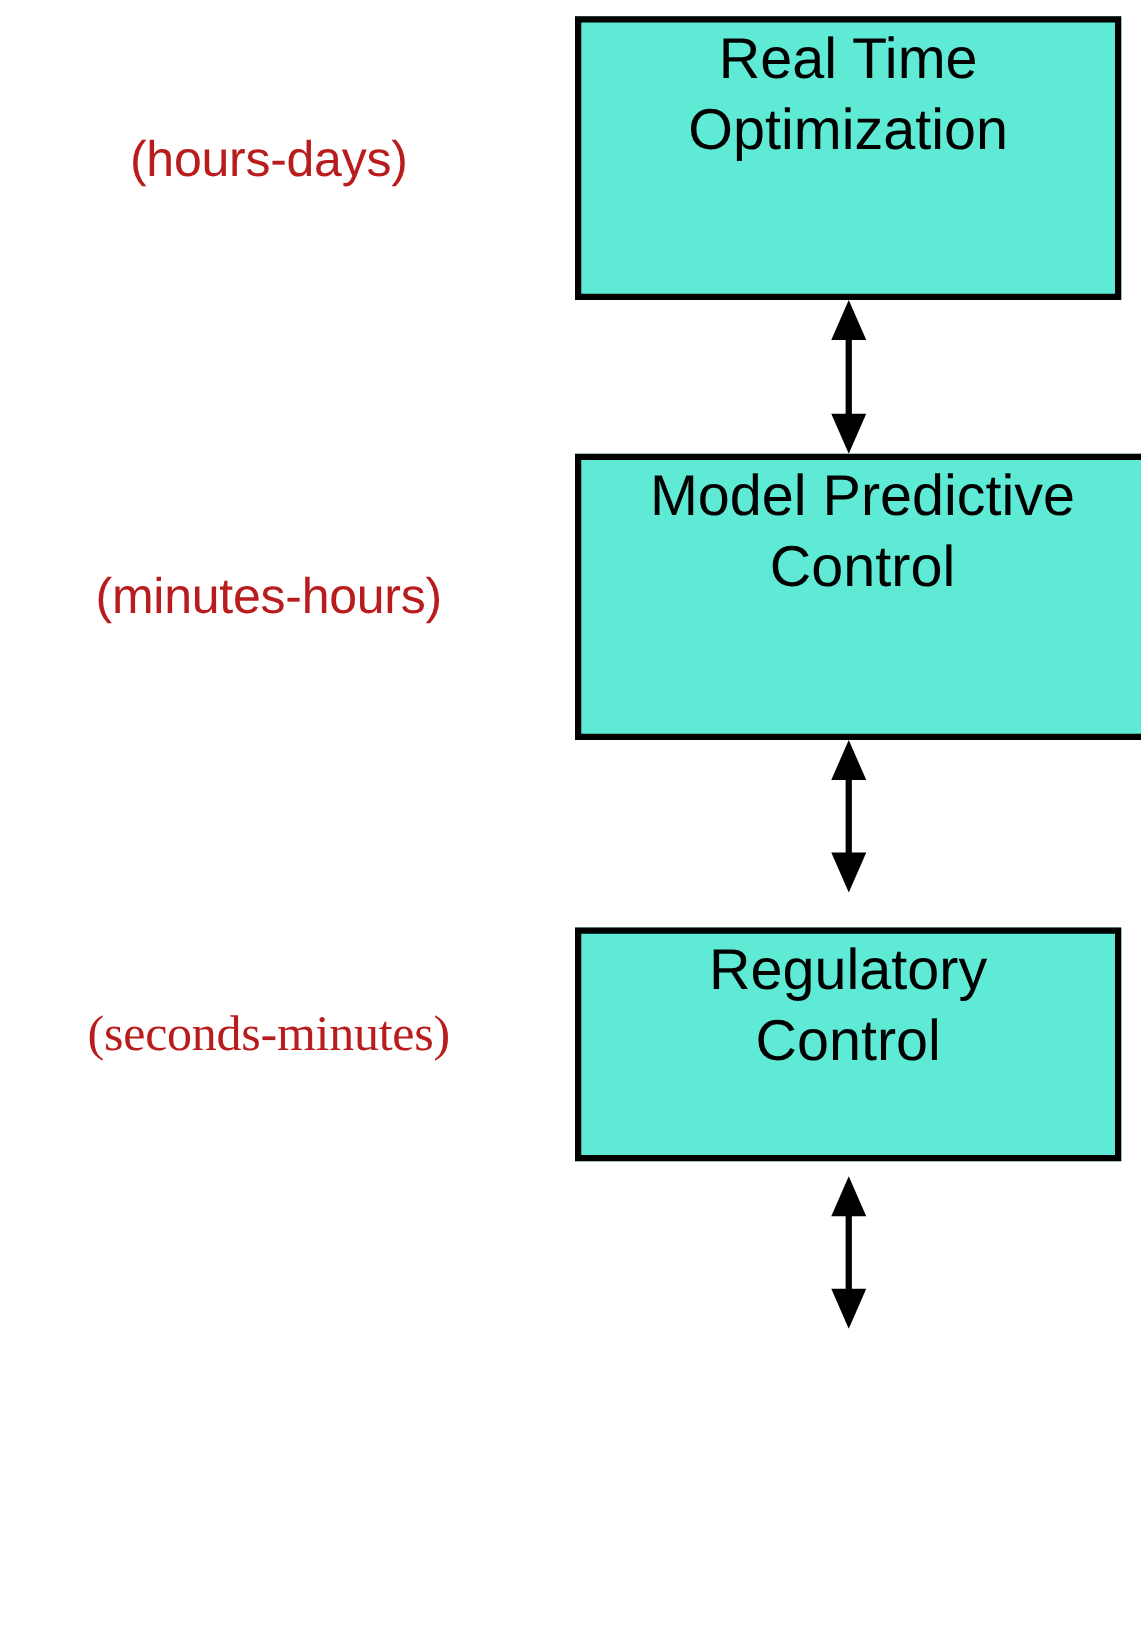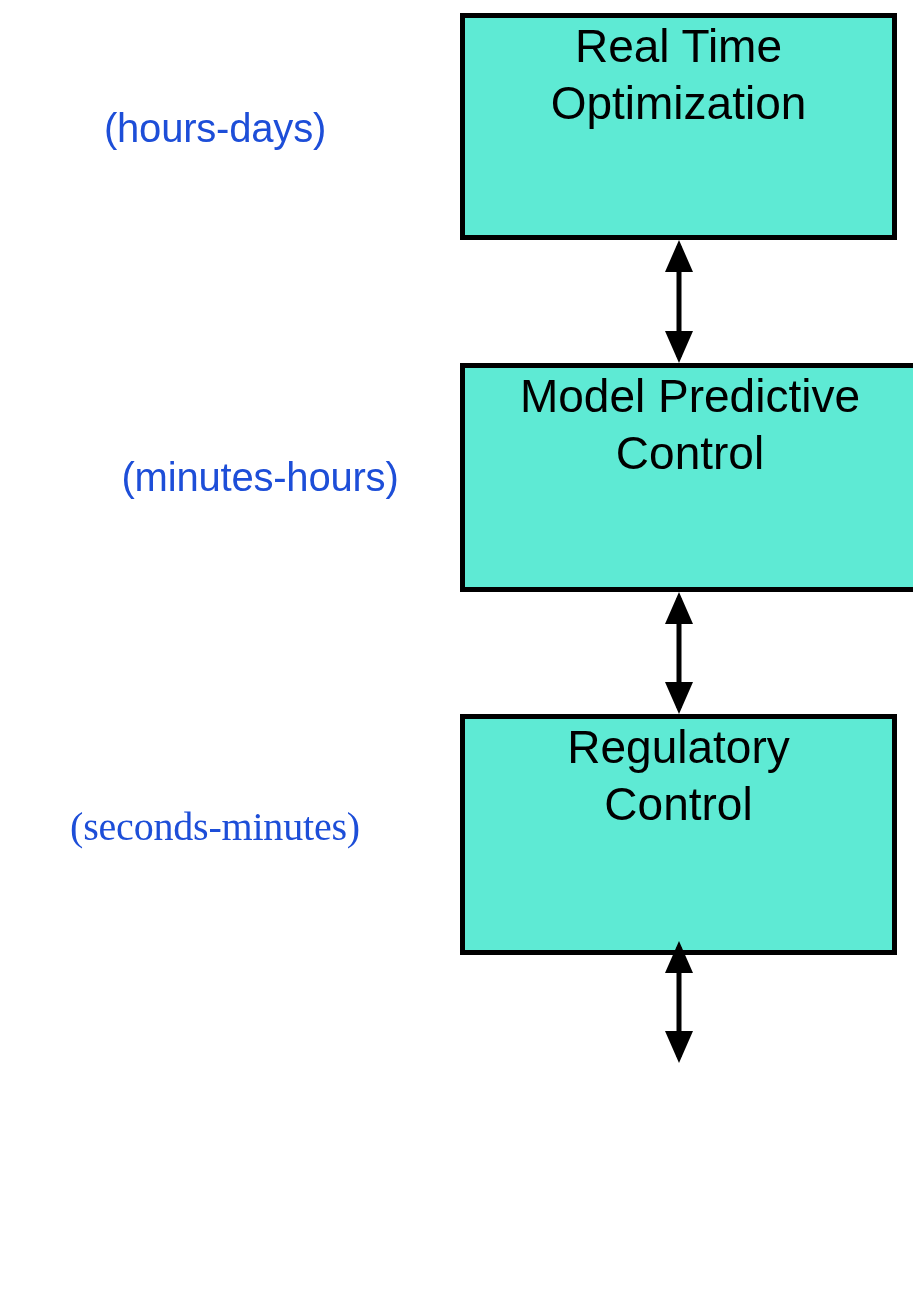--- a/index.html
+++ b/index.html
@@ -16,21 +16,21 @@
     width: 913px;
     height: 1310px;
     background: #ffffff;
     overflow: hidden;
   }
   .tier-label {
     position: absolute;
     text-align: center;
     font-size: 40px;
     line-height: 46px;
-    color: #1d4ed8;
+    color: #b91c1c;
     white-space: nowrap;
     letter-spacing: -0.2px;
   }
   .node-box {
     position: absolute;
     box-sizing: border-box;
     border: 5px solid #000000;
     background: #5eead4;
     display: flex;
     justify-content: center;
@@ -52,21 +52,21 @@
 </style>
 </head>
 <body>
 
 <div id="canvas">
 
   <div class="tier-label" style="left:0px; top:105px; width:430px;">
     <span>(hours-days)</span>
   </div>
 
-  <div class="tier-label" style="left:0px; top:454px; width:430px;padding-left:45px;">
+  <div class="tier-label" style="left:0px; top:454px; width:430px;">
     <span>(minutes-hours)</span>
   </div>
 
   <div class="tier-label" style="left:0px; top:804px; width:430px;font-family:Liberation Serif, serif;">
     <span>(seconds-minutes)</span>
   </div>
 
   <div class="node-box" style="left:460px; top:13px; width:437px; height:227px;">
     <span class="node-label">Real Time
 Optimization</span>
@@ -86,21 +86,21 @@
   </div>
 
   <div class="connector" style="left:655px; top:592px; width:48px; height:122px;">
     <svg width="48" height="122" viewBox="0 0 48 122">
       <line x1="24" y1="6" x2="24" y2="116" stroke="#000000" stroke-width="5"></line>
       <polygon points="24,0 38,32 10,32" fill="#000000"></polygon>
       <polygon points="24,122 38,90 10,90" fill="#000000"></polygon>
     </svg>
   </div>
 
-  <div class="node-box" style="left:460px; top:714px; width:437px; height:241px;">
+  <div class="node-box" style="left:460px; top:742px; width:437px; height:187px;">
     <span class="node-label">Regulatory
 Control</span>
   </div>
 
   <div class="connector" style="left:655px; top:941px; width:48px; height:122px;">
     <svg width="48" height="122" viewBox="0 0 48 122">
       <line x1="24" y1="6" x2="24" y2="116" stroke="#000000" stroke-width="5"></line>
       <polygon points="24,0 38,32 10,32" fill="#000000"></polygon>
       <polygon points="24,122 38,90 10,90" fill="#000000"></polygon>
     </svg>

